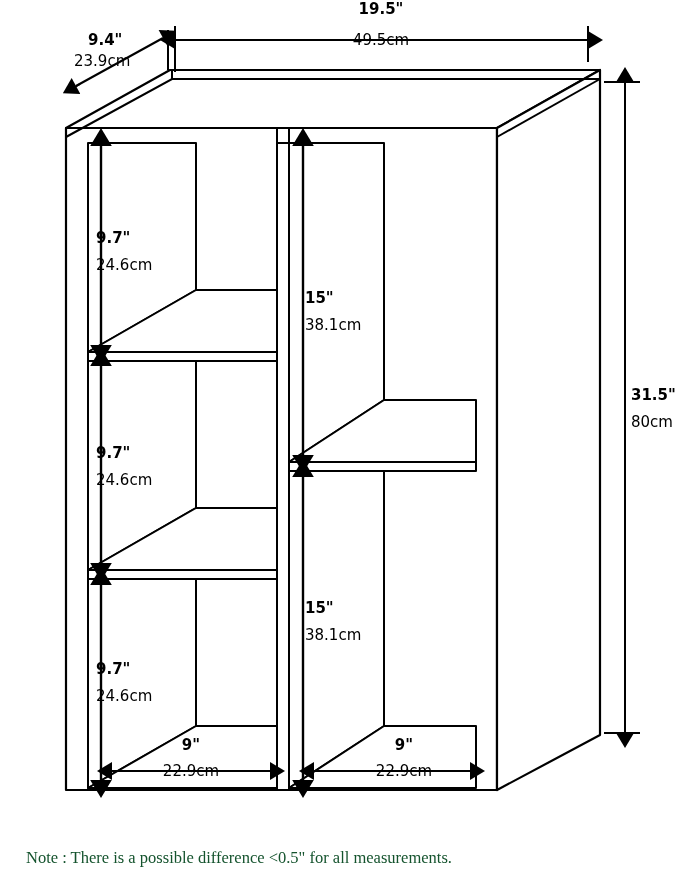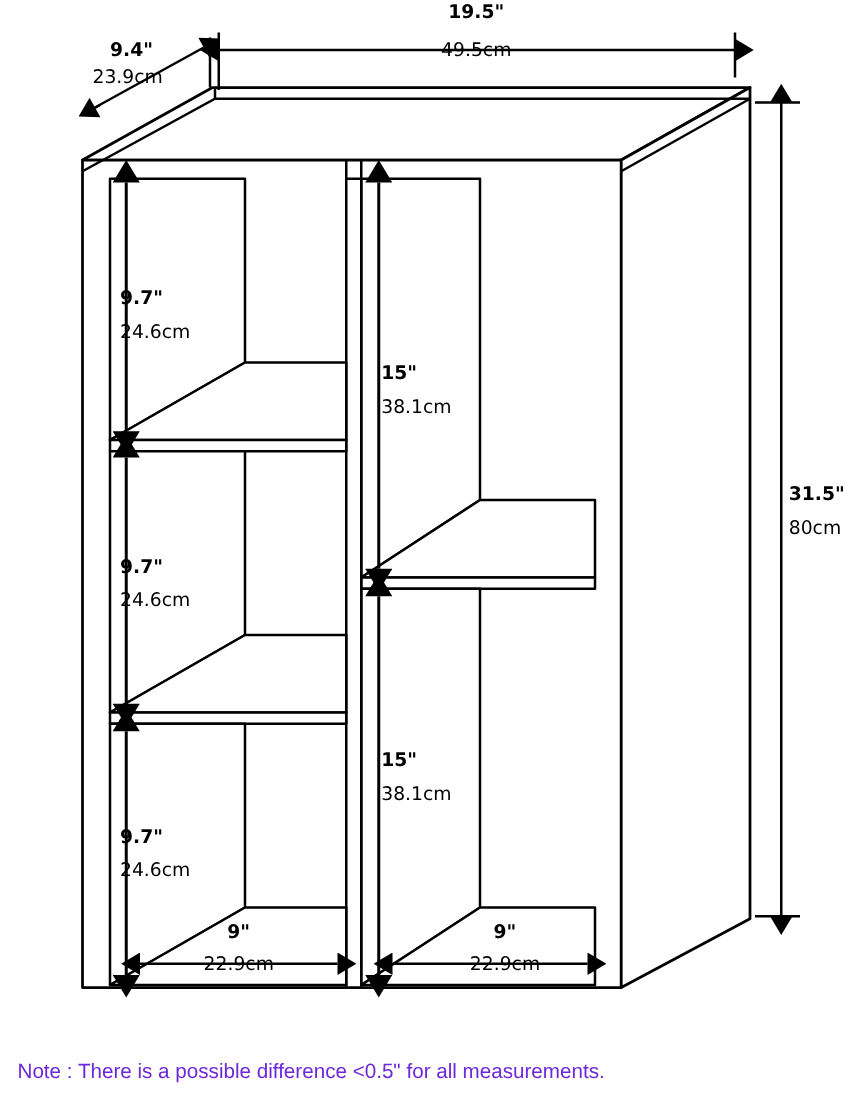--- a/index.html
+++ b/index.html
@@ -31,26 +31,26 @@
     font-family: "DejaVu Sans", sans-serif;
     font-size: 15px;
     font-weight: bold;
     fill: #000000;
   }
   .dim-label.metric {
     font-weight: normal;
   }
   .note-text {
     position: absolute;
-    left: 14px;
+    left: 26px;
     top: 848px;
     width: 650px;
-    font-family: Liberation Sans, sans-serif;
+    font-family: Liberation Serif, serif;
     font-size: 16.5px;
-    color: #6d28d9;
+    color: #14532d;
     white-space: nowrap;
   }
 </style>
 </head>
 <body>
 
 <div id="diagram-wrap">
   <svg id="furniture-diagram" viewBox="0 0 679 885">
     <defs>
       <marker id="arrowStart" viewBox="0 0 12 12" refX="10" refY="6" markerWidth="9" markerHeight="9" orient="auto">

